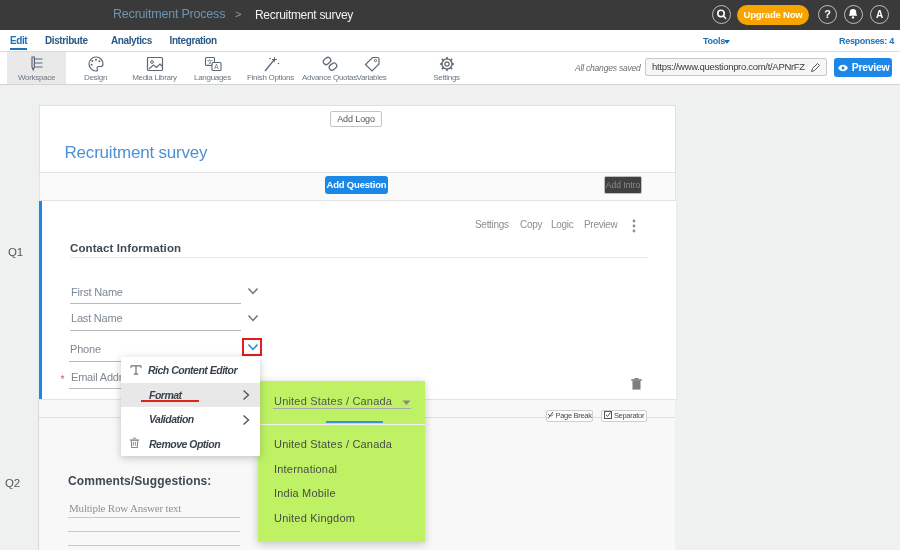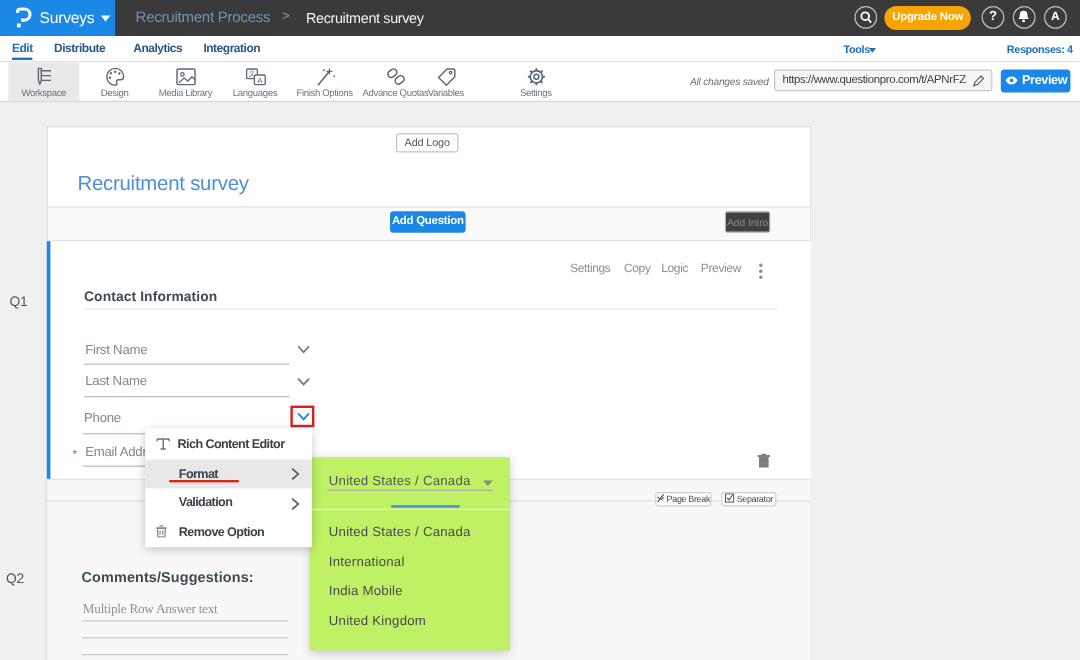--- a/index.html
+++ b/index.html
@@ -40,48 +40,40 @@
   #q1card { left:39px; top:201px; width:637px; height:198px; background:#fff; border-left:3px solid #1b87e6; box-shadow:0 1px 2px rgba(0,0,0,0.08); }
   .qlabel { font-size:11.5px; color:#565656; letter-spacing:-0.2px; }
   .qaction { font-size:10px; color:#8e8e8e; letter-spacing:-0.3px; top:219px; }
   #q1head { left:70px; top:242px; font-size:11.5px; font-weight:bold; color:#3f4a54; letter-spacing:0.1px; }
   #q1rule { left:70px; top:257px; width:578px; height:1px; background:#e9e9e9; }
   .flabel { font-size:11px; color:#7e8893; letter-spacing:-0.2px; }
   .fline { height:1px; background:#b9b9b9; }
   .chev { width:14px; height:14px; }
   #redbox { left:241.5px; top:338px; width:20px; height:18px; border:2.5px solid #e21b1b; }
   
-  #menu { left:121px; top:357px; width:139px; height:99px; background:#fff; box-shadow:0 2px 8px rgba(0,0,0,0.22); z-index:5; }
+  #menu { left:121px; top:357px; width:139px; height:99px; background:#fff; box-shadow:0 2px 8px rgba(0,0,0,0.22); z-index:5;font-style:italic; }
   .mitem { font-size:10.5px; font-weight:600; color:#3a434d; letter-spacing:-0.5px; }
   #mformat { left:0; top:26px; width:139px; height:24px; background:#e8e8e8; }
   #formatline { left:141px; top:399.5px; width:58px; height:2.5px; background:#d9271c; z-index:6; }
   
   #submenu { left:258px; top:381px; width:167px; height:161px; background:#bef264; box-shadow:0 2px 8px rgba(0,0,0,0.22); z-index:4; }
   .sopt { left:16px; font-size:11px; color:#4a4a4a; letter-spacing:0.2px; }
   
   #pbline { left:39px; top:416.5px; width:636px; height:1px; background:#dedede; z-index:1; }
   .pbtn { top:410px; height:12px; z-index:1; white-space:nowrap; overflow:hidden; background:#fdfdfd; border:1px solid #cfcfcf; border-radius:2px; font-size:7.5px; color:#4a4a4a; line-height:10.5px; text-align:center; letter-spacing:-0.3px; }
   
   #q2card { left:38px; top:400px; width:636.5px; height:150px; background:#f8f8f8; border-left:1px solid #d8d8d8; }
   #q2head { left:68px; top:474px; font-size:12px; font-weight:bold; color:#3f4a54; letter-spacing:0.1px; }
   #q2ph { left:69px; top:502px; font-size:11px; color:#8a949c; letter-spacing:-0.2px;font-family:Liberation Serif, serif; }
   .q2line { left:68px; width:172px; height:1px; background:#c9c9c9; }
 </style>
 </head>
 <body>
 
   <div id="topbar" class="abs">
-    <div id="brand" class="abs">
-      <svg class="abs" style="left:13px;top:6px" width="14" height="19" viewBox="0 0 14 19">
-        <path d="M1.7 4.6 V3.4 a1.9 1.9 0 0 1 1.9-1.9 H7.4 a4.6 4.6 0 0 1 0 9.2 H4.6" fill="none" stroke="#fff" stroke-width="2.7"></path>
-        <rect x="1.1" y="13.6" width="3.2" height="3.2" fill="#fff"></rect>
-      </svg>
-      <div id="surveys" class="abs">Surveys</div>
-      <div id="surveycaret" class="abs"></div>
-    </div>
     <div id="crumb1" class="abs">Recruitment Process</div>
     <div id="crumbsep" class="abs">&gt;</div>
     <div id="crumb2" class="abs">Recruitment survey</div>
     <div class="circ abs" style="left:712px">
       <svg width="16" height="16" style="position:absolute;left:0.5px;top:0.5px" viewBox="0 0 16 16">
         <circle cx="7" cy="6.5" r="3.2" fill="none" stroke="#fff" stroke-width="1.6"></circle>
         <path d="M9.4 9 L12 11.8" stroke="#fff" stroke-width="1.6"></path>
       </svg>
     </div>
     <div id="upgrade" class="abs">Upgrade Now</div>

